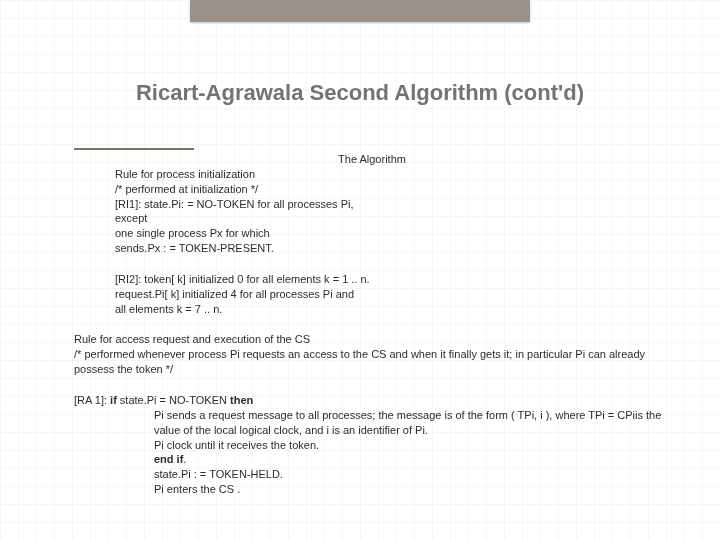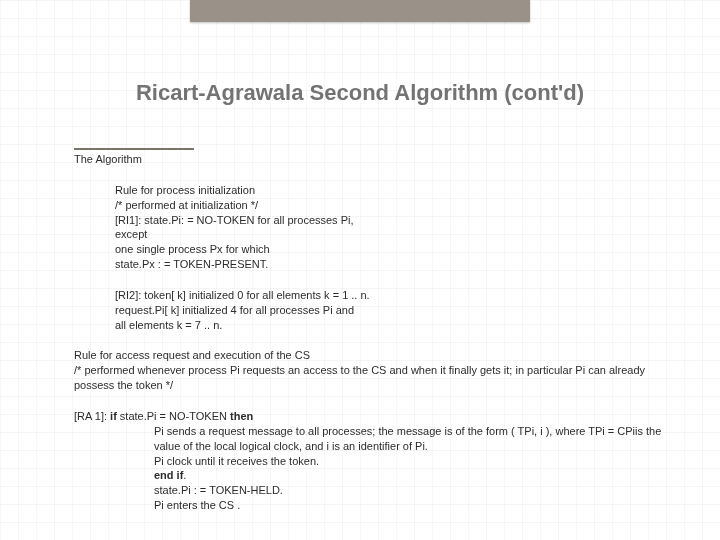--- a/index.html
+++ b/index.html
@@ -54,21 +54,21 @@
     position: absolute;
     top: 152px;
     left: 74px;
     right: 50px;
     font-size: 11px;
     line-height: 1.35;
     color: #2c2c2c;
   }
   .subhead {
     font-size: 11px;
-    margin-bottom: 16px;
+    text-align: center;
   }
   .para {
     margin-bottom: 16px;
     max-width: 600px;
   }
   .narrow {
     max-width: 260px;
     margin-left: 41px;
   }
   .wide {
@@ -95,21 +95,21 @@
 
 <div class="content">
 
   <div class="subhead">The Algorithm</div>
 
   <div class="para narrow">
     <span>Rule for process initialization</span><br>
     <span>/* performed at initialization */</span><br>
     <span>[RI1]: state.Pi: = NO-TOKEN for all processes Pi, except</span><br>
     <span>one single process Px for which</span><br>
-    <span>state.Px : = TOKEN-PRESENT.</span>
+    <span>sends.Px : = TOKEN-PRESENT.</span>
   </div>
 
   <div class="para narrow">
     <span>[RI2]: token[ k] initialized 0 for all elements k = 1 .. n.</span><br>
     <span>request.Pi[ k] initialized 4 for all processes Pi and</span><br>
     <span>all elements k = 7 .. n.</span>
   </div>
 
   <div class="para wide">
     <span>Rule for access request and execution of the CS</span><br>

